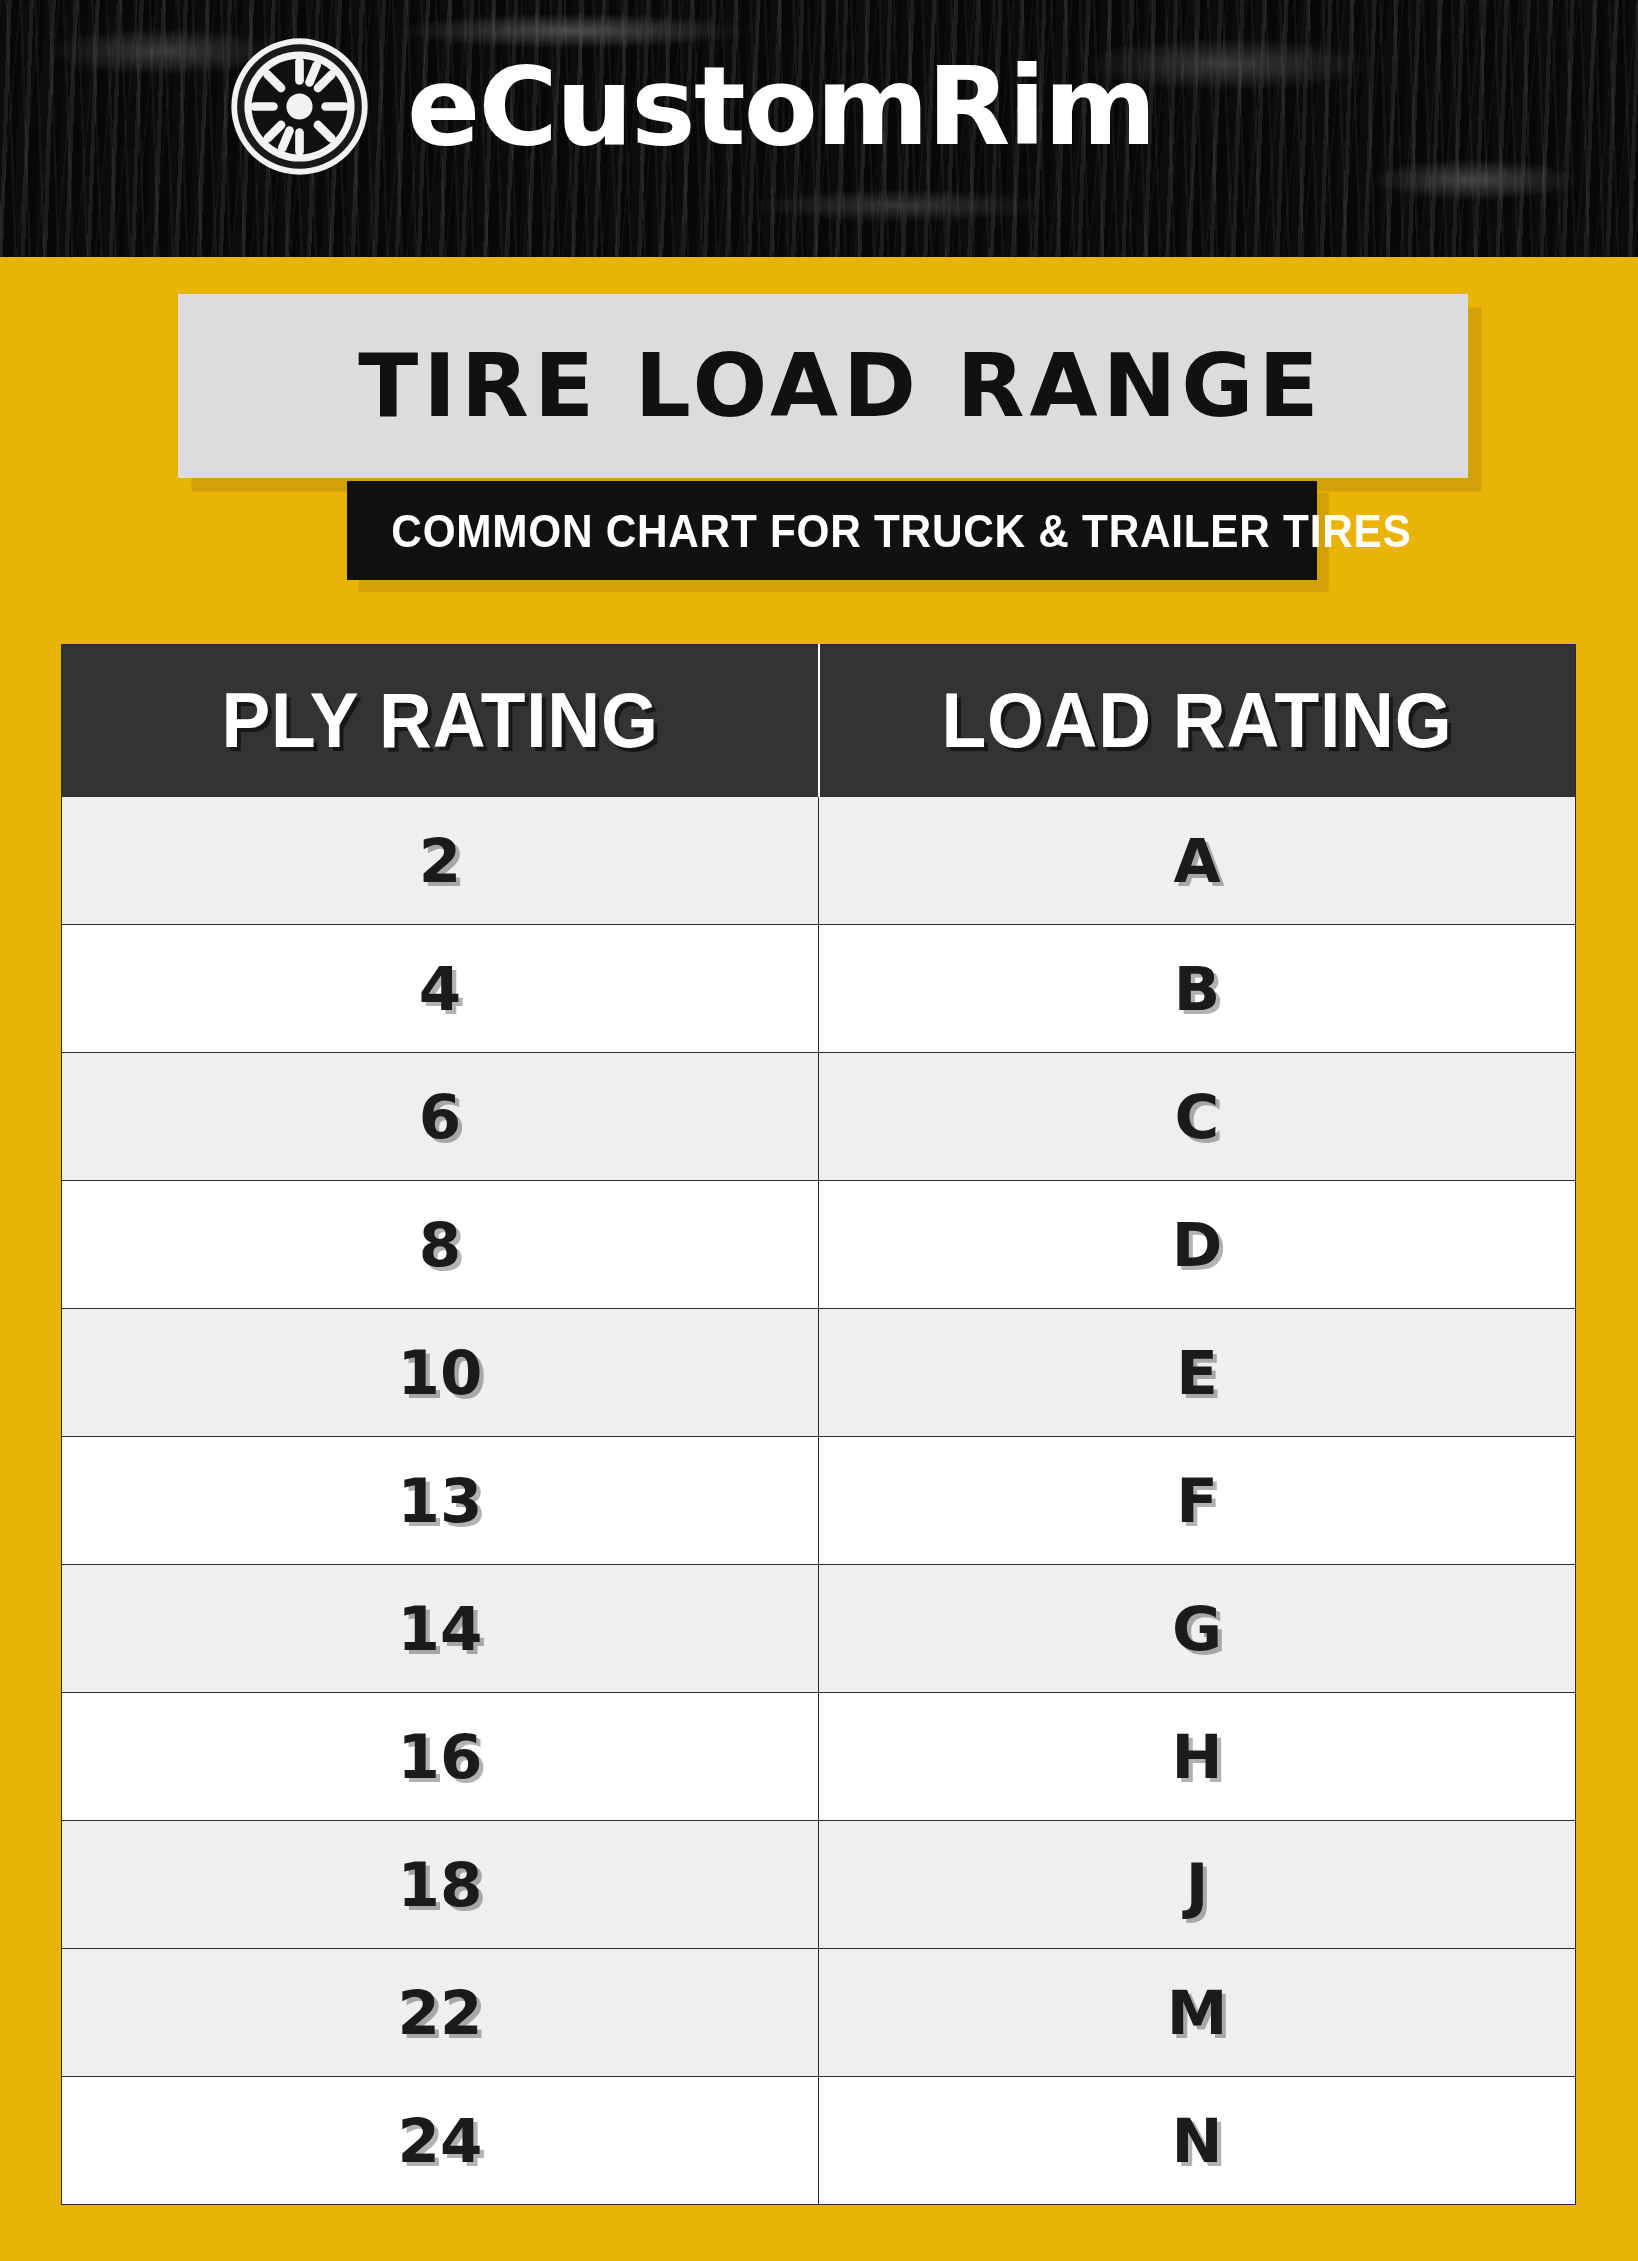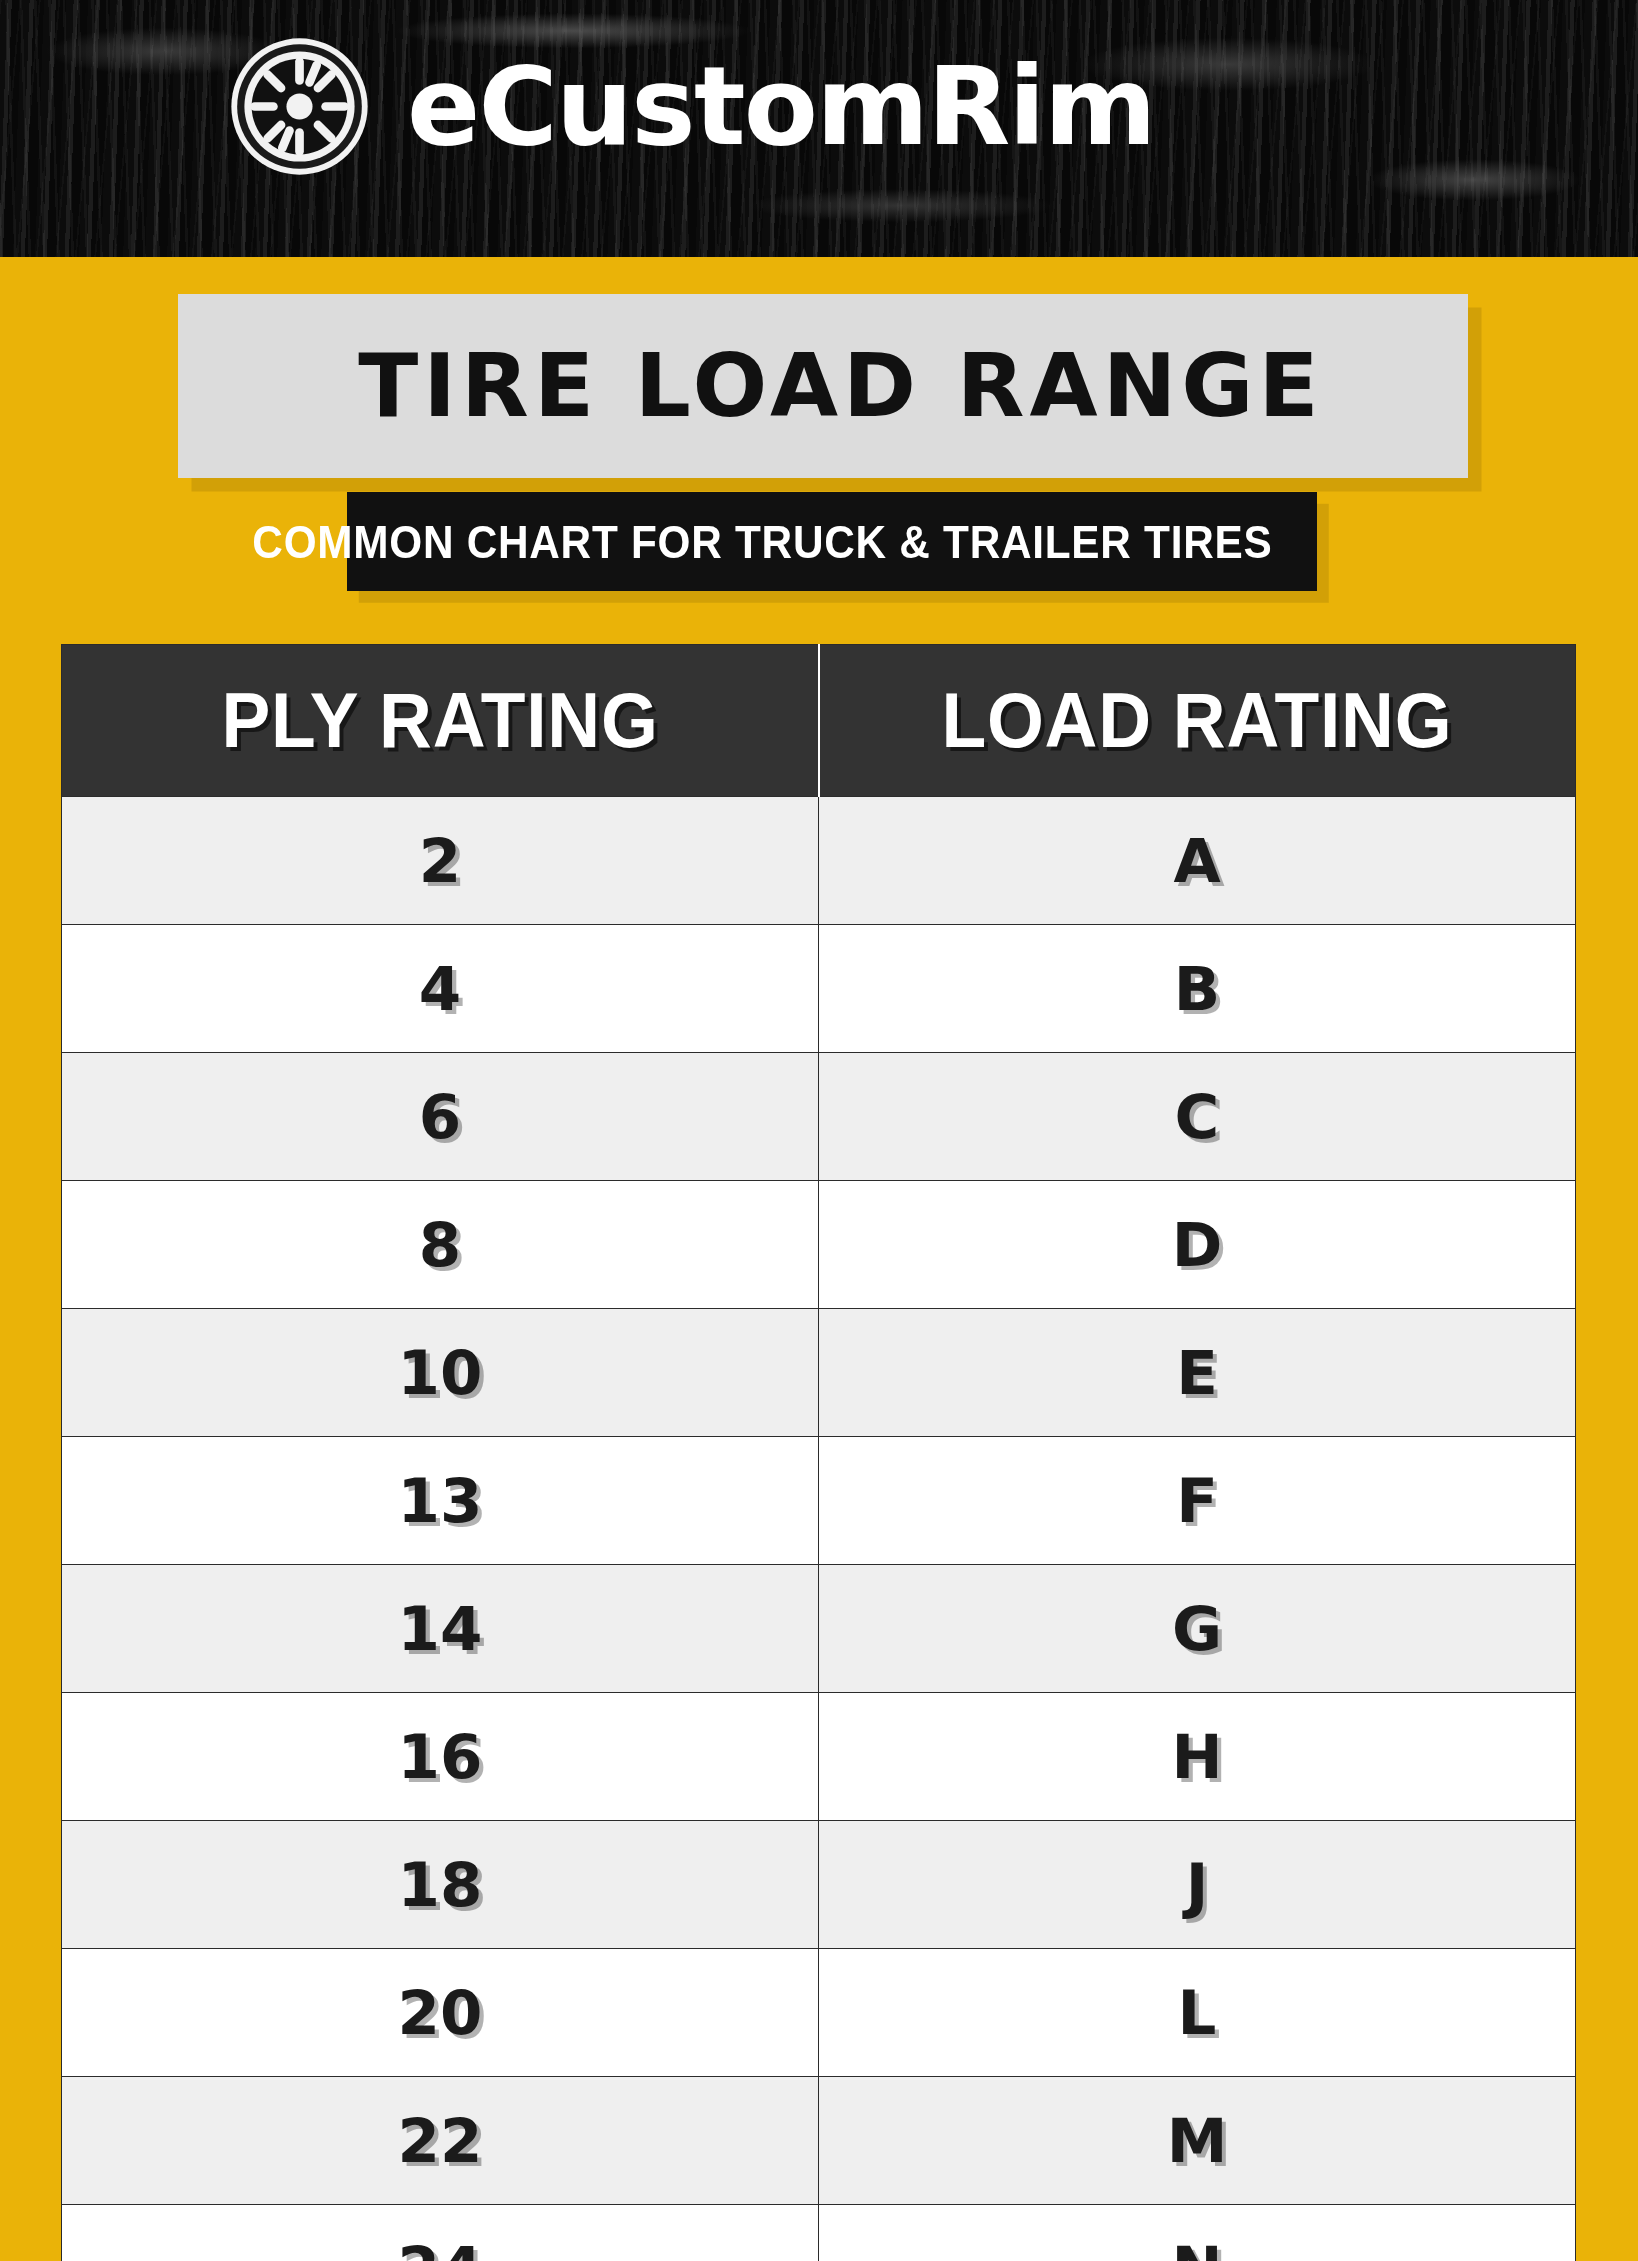--- a/index.html
+++ b/index.html
@@ -84,28 +84,28 @@
     font-weight: bold;
     font-size: 88px;
     letter-spacing: 5px;
     color: #111111;
     line-height: 1;
     margin-left: 36px;
   }
   .subtitle-box {
     position: absolute;
     left: 347px;
-    top: 198px;
+    top: 187px;
     width: 970px;
     height: 99px;
     background: #111111;
     box-shadow: 11.8px 11.8px 0 rgba(0,0,0,0.10);
     display: flex;
     align-items: center;
-    justify-content: flex-end;
+    justify-content: flex-start;
   }
   .subtitle-text {
     font-family: "Liberation Sans Narrow", "Liberation Sans", sans-serif;
     font-weight: bold;
     font-size: 46px;
     letter-spacing: 0.8px;
     color: #ffffff;
     transform: scaleX(0.92);
     white-space: nowrap;
   }
@@ -240,24 +240,20 @@
         <td>G</td>
       </tr>
       <tr>
         <td>16</td>
         <td>H</td>
       </tr>
       <tr class="alt">
         <td>18</td>
         <td>J</td>
       </tr>
-      <tr>
-        <td>20</td>
-        <td>L</td>
-      </tr>
       <tr class="alt">
         <td>22</td>
         <td>M</td>
       </tr>
       <tr>
         <td>24</td>
         <td>N</td>
       </tr>
     </tbody>
   </table>

